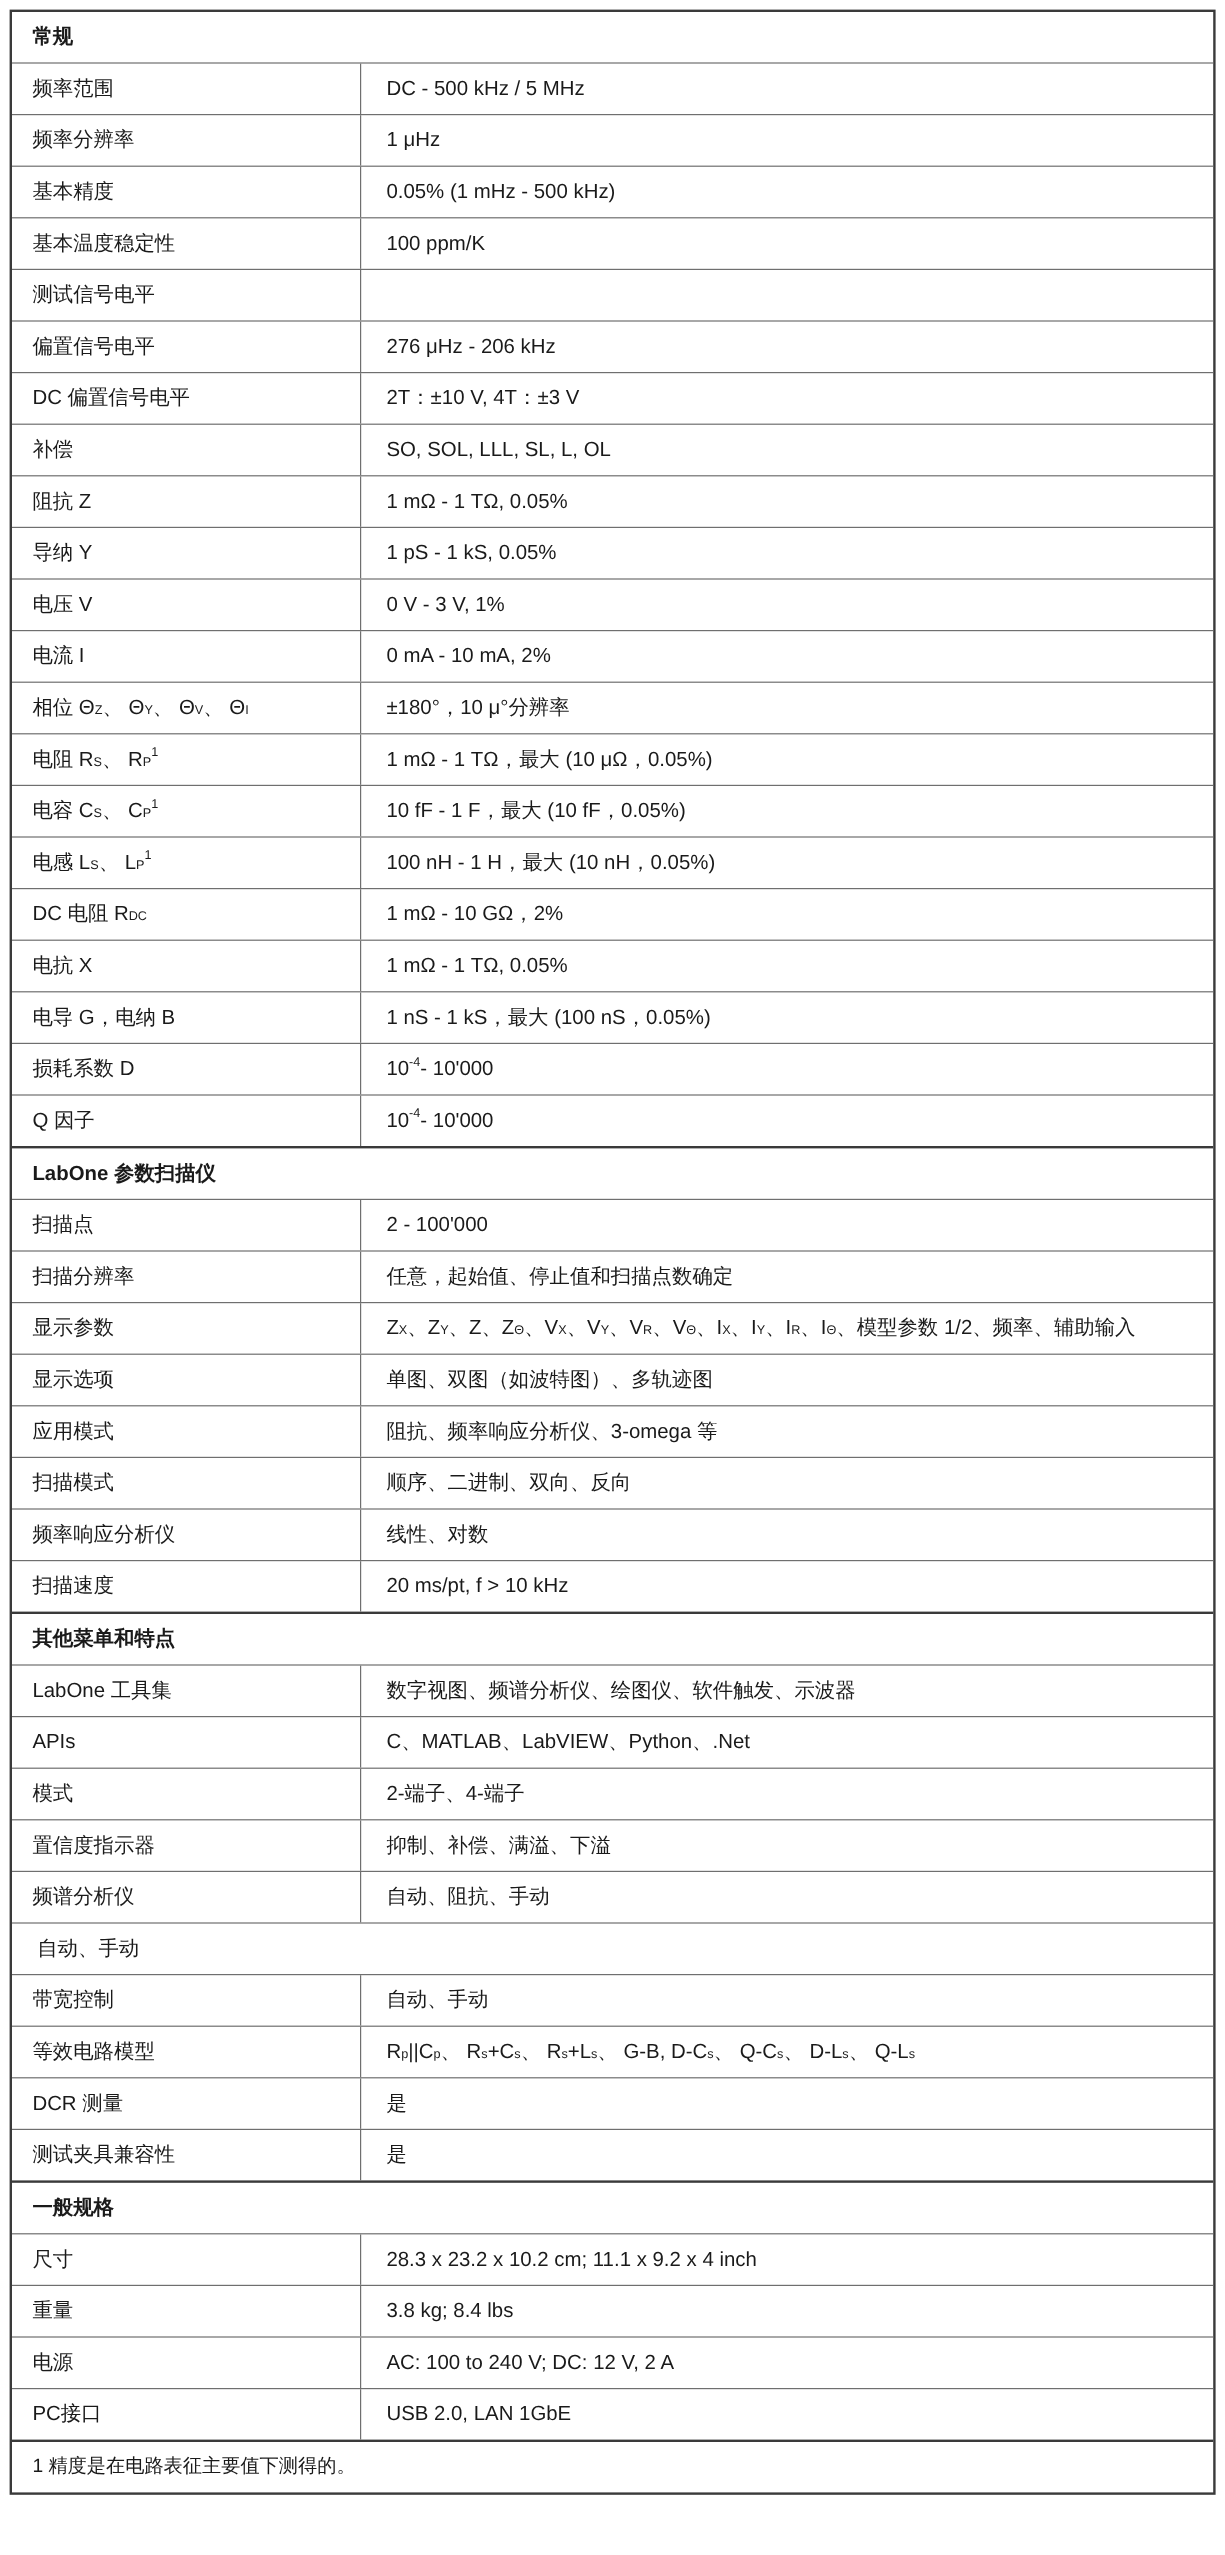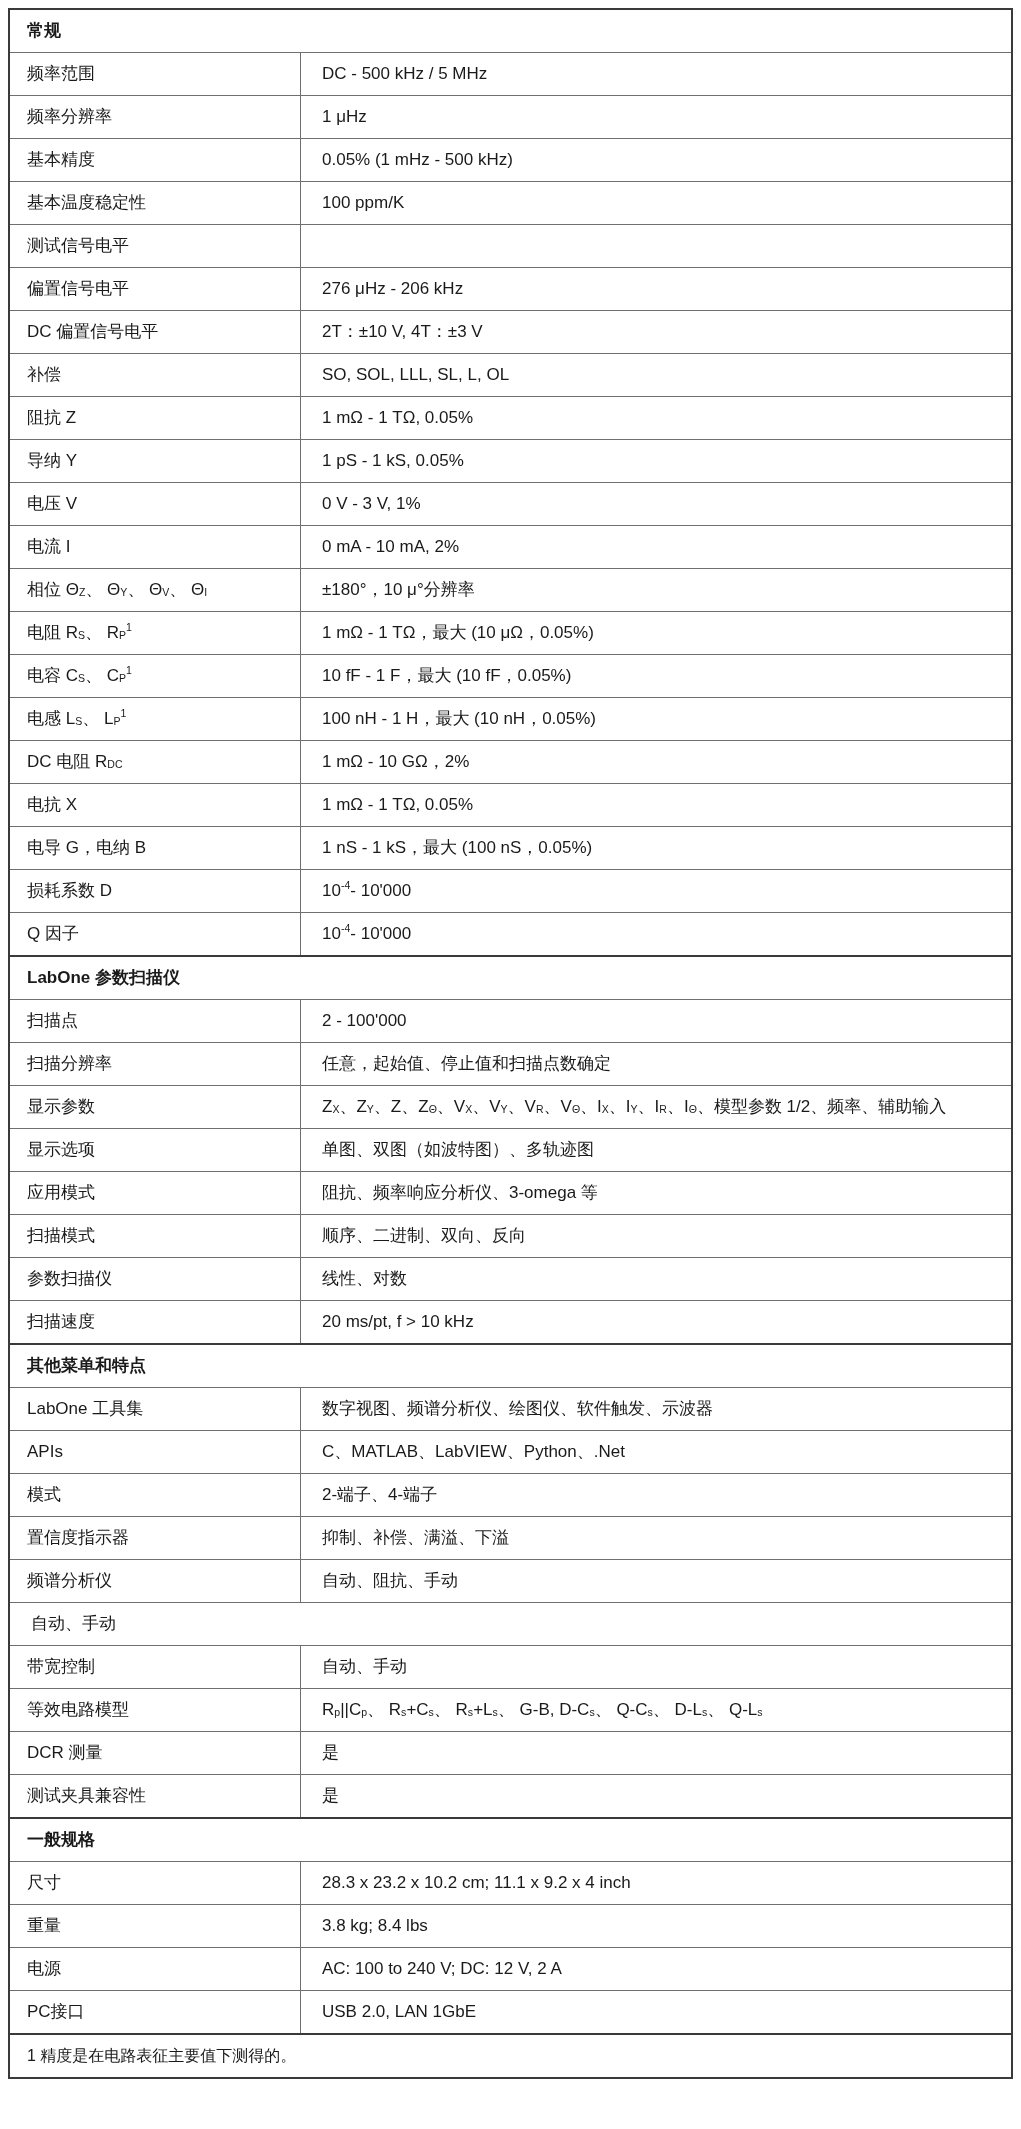--- a/index.html
+++ b/index.html
@@ -189,21 +189,21 @@
       </div>
       <div class="row">
         <div class="cell label-cell">应用模式</div>
         <div class="cell value-cell">阻抗、频率响应分析仪、3-omega 等</div>
       </div>
       <div class="row">
         <div class="cell label-cell">扫描模式</div>
         <div class="cell value-cell">顺序、二进制、双向、反向</div>
       </div>
       <div class="row">
-        <div class="cell label-cell">参数扫描仪</div>
+        <div class="cell label-cell">频率响应分析仪</div>
         <div class="cell value-cell">线性、对数</div>
       </div>
       <div class="row">
         <div class="cell label-cell">扫描速度</div>
         <div class="cell value-cell">20 ms/pt, f &gt; 10 kHz</div>
       </div>
       <div class="row section-row">
         <div class="cell section-title-cell">其他菜单和特点</div>
       </div>
       <div class="row">

